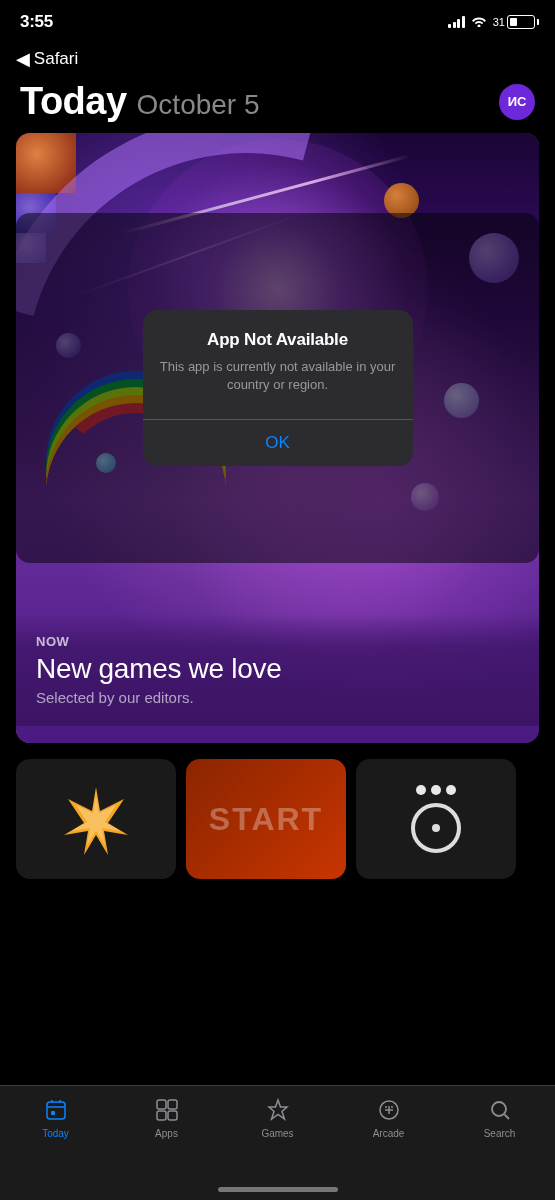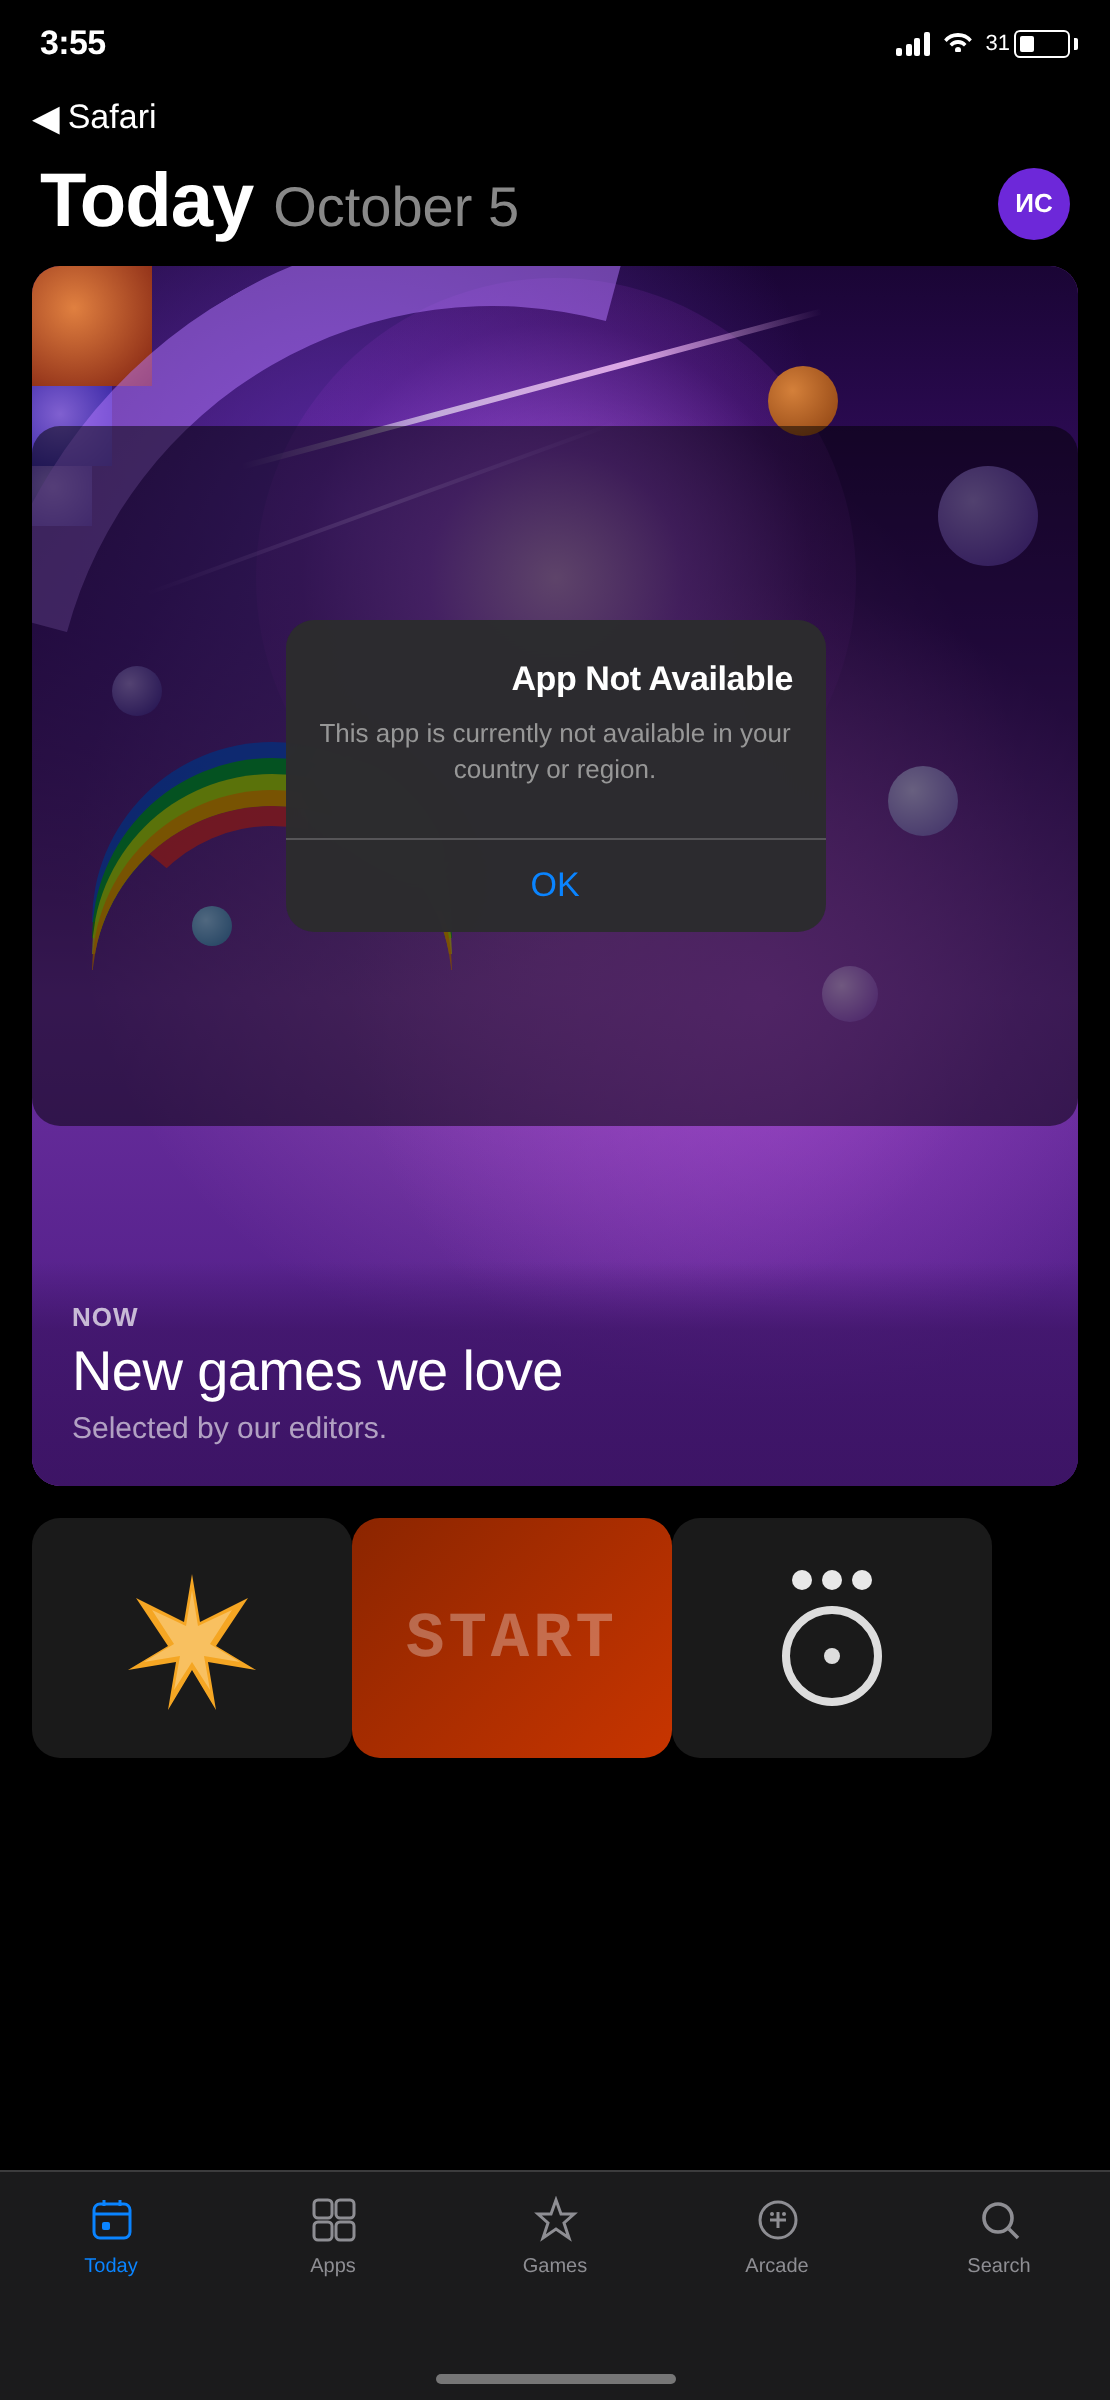--- a/index.html
+++ b/index.html
@@ -255,21 +255,21 @@
       height: 90px;
       border-radius: 90px 90px 0 0;
       border: 12px solid transparent;
       border-top: 10px solid rgba(255, 50, 50, 0.8);
       box-shadow: 0 -8px 0 rgba(255, 150, 0, 0.8), 0 -16px 0 rgba(255, 255, 0, 0.7), 0 -24px 0 rgba(0, 200, 0, 0.7), 0 -32px 0 rgba(0, 100, 255, 0.7);
     }
 
     
     .card-info {
       position: absolute;
-      bottom: 0;
+      bottom: 17px;
       left: 0;
       right: 0;
       padding: 20px;
       background: linear-gradient(0deg, rgba(60,20,100,0.95) 0%, rgba(60,20,100,0.7) 70%, transparent 100%);
     }
 
     .card-label {
       color: rgba(255,255,255,0.7);
       font-size: 13px;
       font-weight: 600;
@@ -318,21 +318,20 @@
       padding: 20px 16px 0 16px;
       text-align: center;
     }
 
     .dialog-title {
       color: #fff;
       font-size: 17px;
       font-weight: 600;
       margin-bottom: 8px;
       letter-spacing: -0.2px;
-      text-align: right;
     }
 
     .dialog-message {
       color: #a3a3a3;
       font-size: 13px;
       line-height: 1.4;
       margin-bottom: 25px;
       opacity: 0.9;
     }
 
@@ -350,22 +349,22 @@
       font-size: 17px;
       font-weight: 400;
       background: none;
       border: none;
       cursor: pointer;
     }
 
     
     .app-thumbnails {
       display: flex;
+      gap: 10px;
       padding: 16px 0 0 0;
-      font-family: Liberation Mono, monospace;
     }
 
     .app-thumb {
       width: 160px;
       height: 120px;
       border-radius: 14px;
       overflow: hidden;
       flex-shrink: 0;
     }
 

